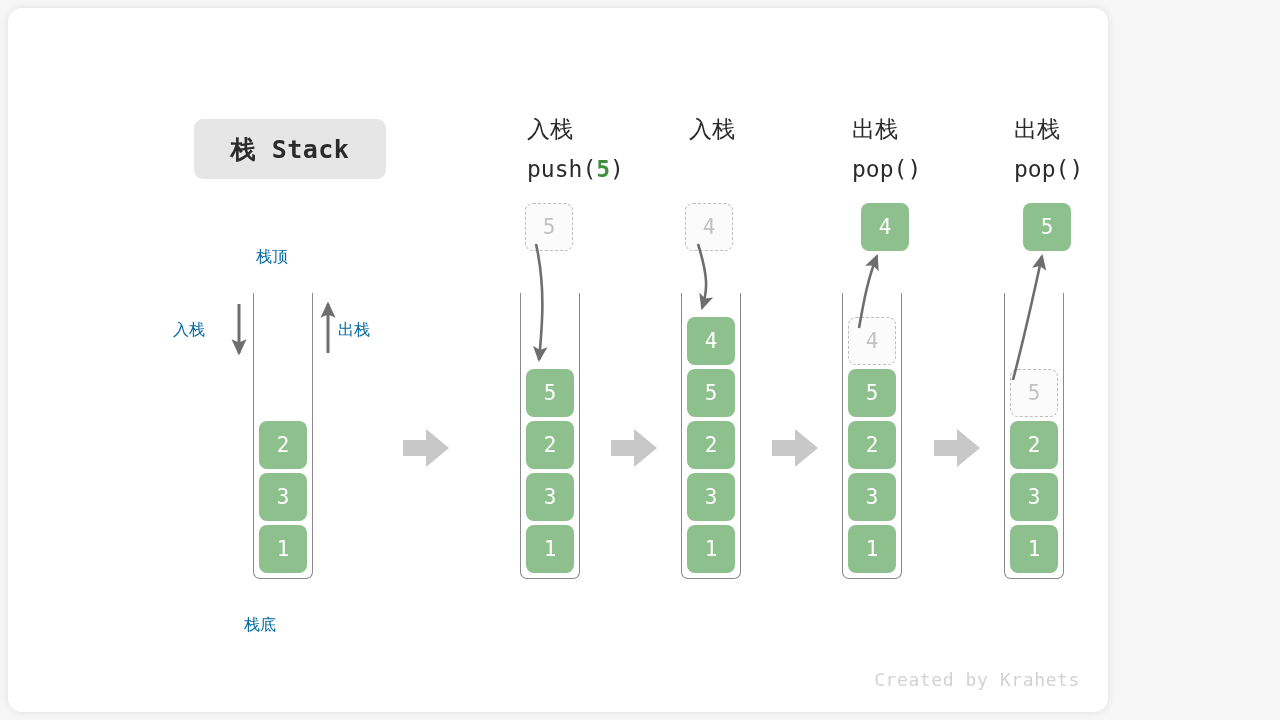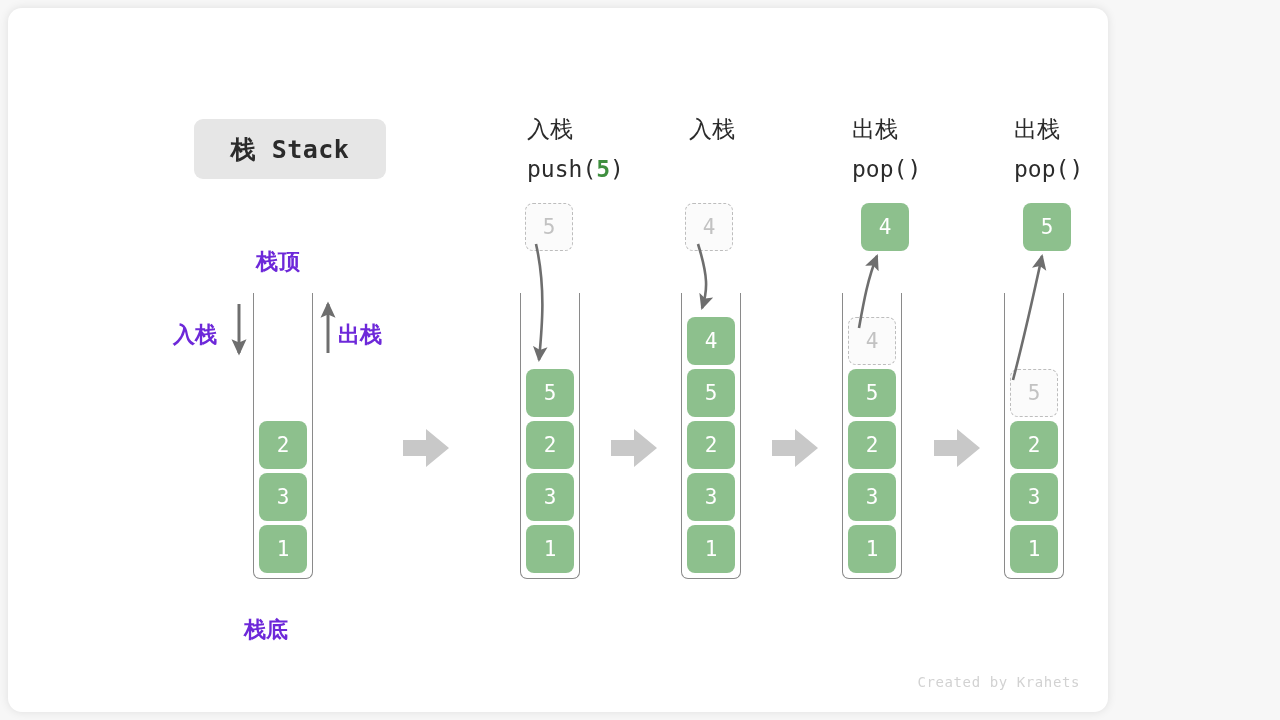--- a/index.html
+++ b/index.html
@@ -133,43 +133,43 @@
   .float-box.ghost {
     background: #fbfbfb;
     border: 1.6px dashed #bdbdbd;
     color: #c2c2c2;
   }
 
   
   .cn-label {
     position: absolute;
     font-family: "DejaVu Sans", "Liberation Sans", sans-serif;
-    font-size: 22px;
-    font-weight: bold;
-    color: #6d28d9;
+    font-size: 16px;
+    font-weight: normal;
+    color: #0369a1;
     white-space: nowrap;
   }
 
   
   #overlay {
     position: absolute;
     left: 0;
     top: 0;
     width: 1264px;
     height: 704px;
     pointer-events: none;
   }
 
   
   #watermark {
     position: absolute;
     right: 28px;
     bottom: 22px;
     font-family: "DejaVu Sans Mono", "Liberation Mono", monospace;
-    font-size: 14px;
+    font-size: 18px;
     color: #d2d2d2;
     letter-spacing: 0.6px;
   }
 </style>
 </head>
 <body>
 
 <div id="canvas">
   <div id="card">
 

